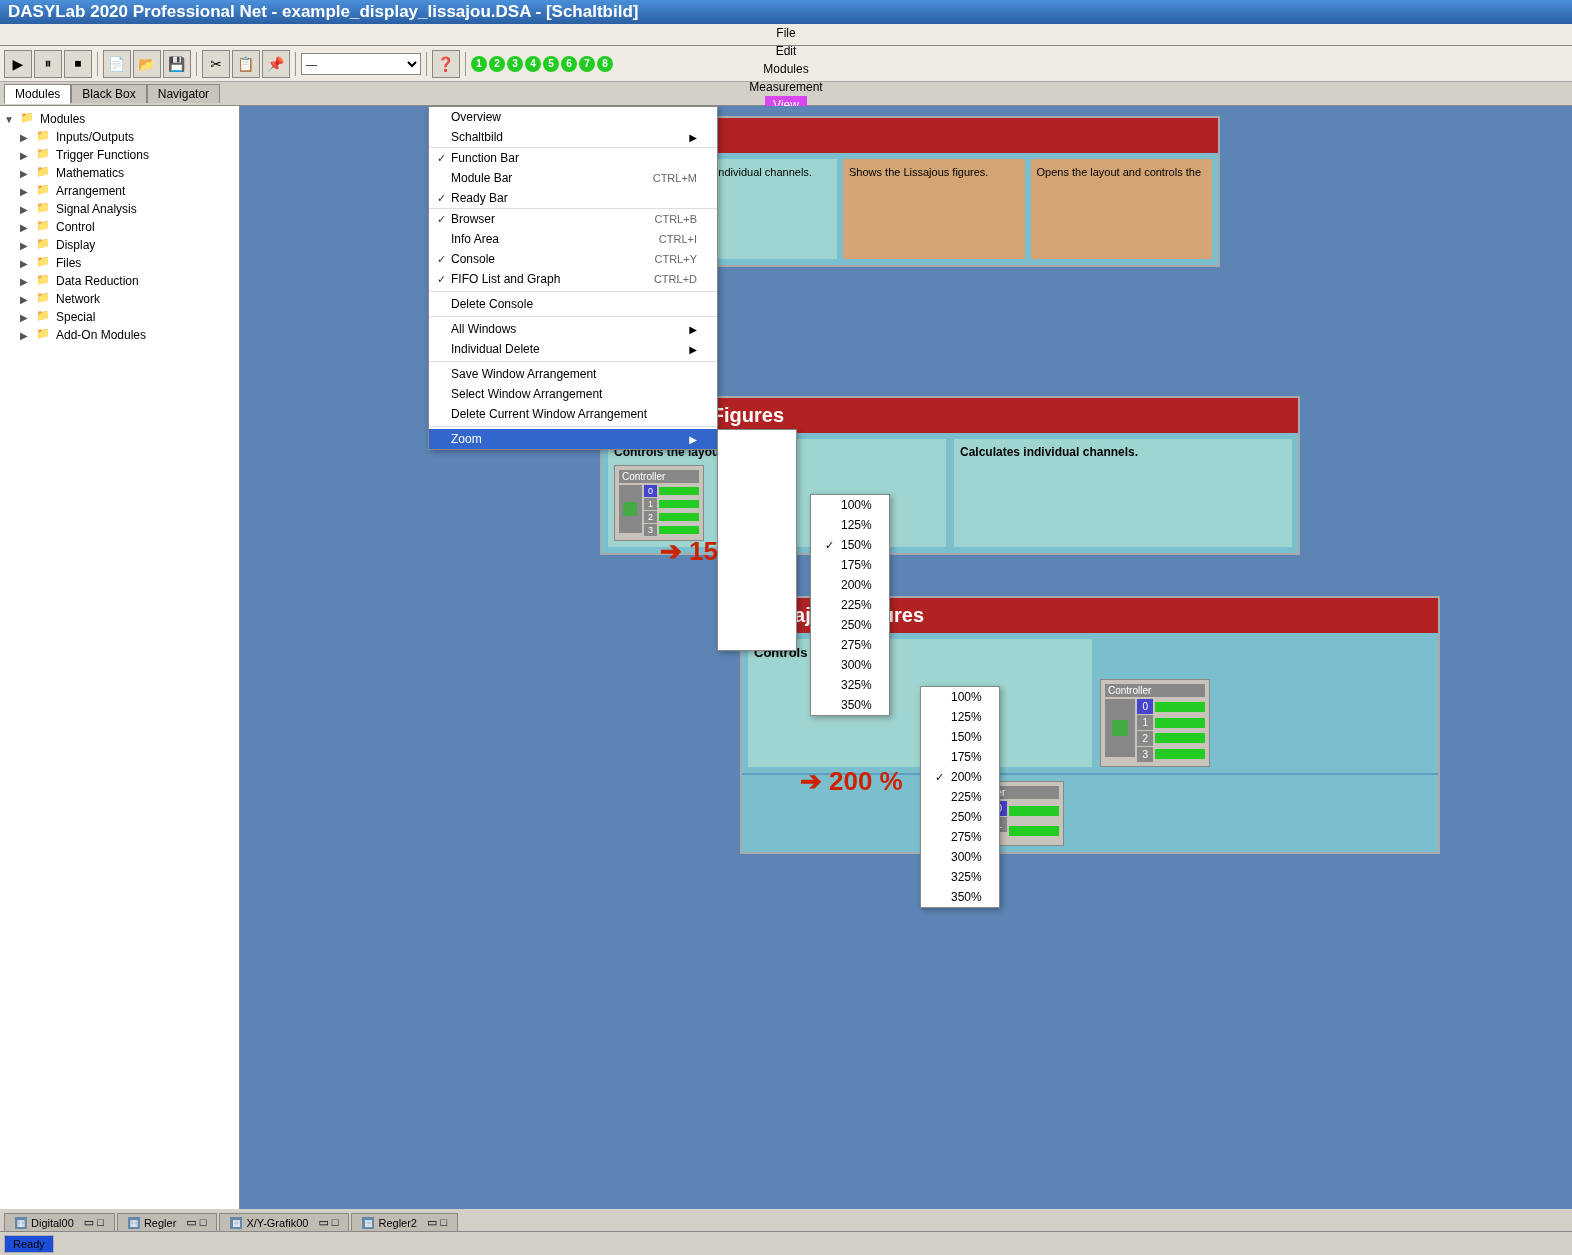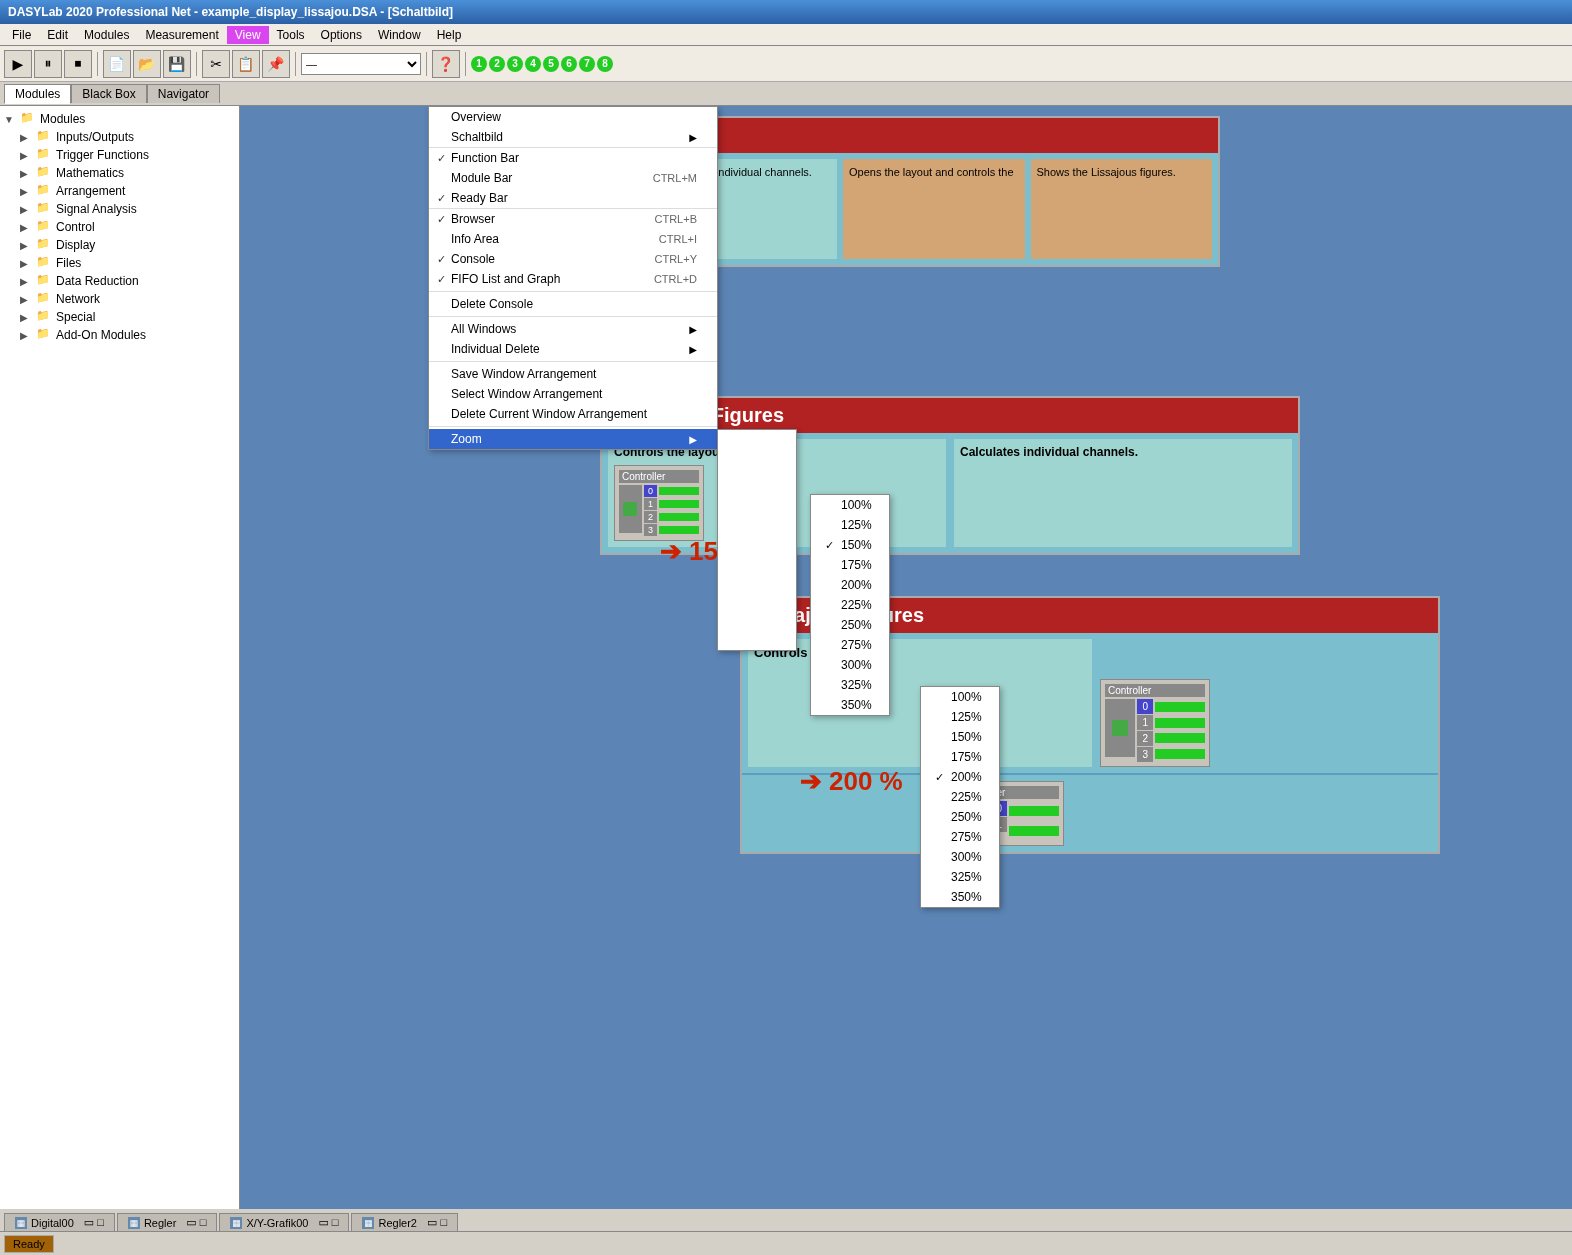--- a/index.html
+++ b/index.html
@@ -11,35 +11,36 @@
       height: 1255px;
       overflow: hidden;
       position: relative;
     }
 
     
     .title-bar {
       background: linear-gradient(to bottom, #4a90d9, #2b5fa3);
       color: white;
       padding: 10px 8px;
-      font-size: 12px;
+      font-size: 17px;
       font-weight: bold;
       display: flex;
       align-items: center;
       height: 24px;
     }
 
     
     .menu-bar {
       background: #f0ece4;
       border-bottom: 1px solid #888;
       display: flex;
       align-items: center;
       height: 22px;
       padding: 0 4px;
+      flex-direction: column;
     }
     .menu-item {
       padding: 2px 8px;
       cursor: pointer;
       font-size: 12px;
     }
     .menu-item:hover, .menu-item.active {
       background: #d946ef;
       color: white;
     }
@@ -279,21 +280,21 @@
       border-top: 1px solid #888;
       display: flex;
       align-items: center;
       padding: 0 4px;
       gap: 4px;
     }
     .status-item {
       display: flex;
       align-items: center;
       padding: 2px 8px;
-      background: #a16207;
+      background: #1d4ed8;
       border: 1px solid #aaa;
       font-size: 11px;
       cursor: pointer;
       gap: 4px;
     }
 
     .green-dots {
       display: flex;
       gap: 2px;
       align-items: center;
@@ -507,24 +508,24 @@
                   <div style="width:30px;height:6px;background:#22cc22;margin:1px 0;"></div>
                 </div>
               </div>
             </div>
           </div>
         </div>
         <div class="lissajous-cell">
           <span style="font-size:11px;">Calculates individual channels.</span>
         </div>
         <div class="lissajous-cell highlight">
+          <span style="font-size:11px;">Shows the Lissajous figures.</span>
+        </div>
+        <div class="lissajous-cell highlight">
           <span style="font-size:11px;">Opens the layout and controls the</span>
-        </div>
-        <div class="lissajous-cell highlight">
-          <span style="font-size:11px;">Shows the Lissajous figures.</span>
         </div>
       </div>
     </div>
 
     <div class="arrow-label" style="left:270px;top:310px;font-size:26px;font-weight:bold;color:#cc2200;">
       ➔ <span>100 %</span>
     </div>
 
     <div class="lissajous-panel" style="left:360px;top:290px;width:700px;">
       <div class="lissajous-header">

